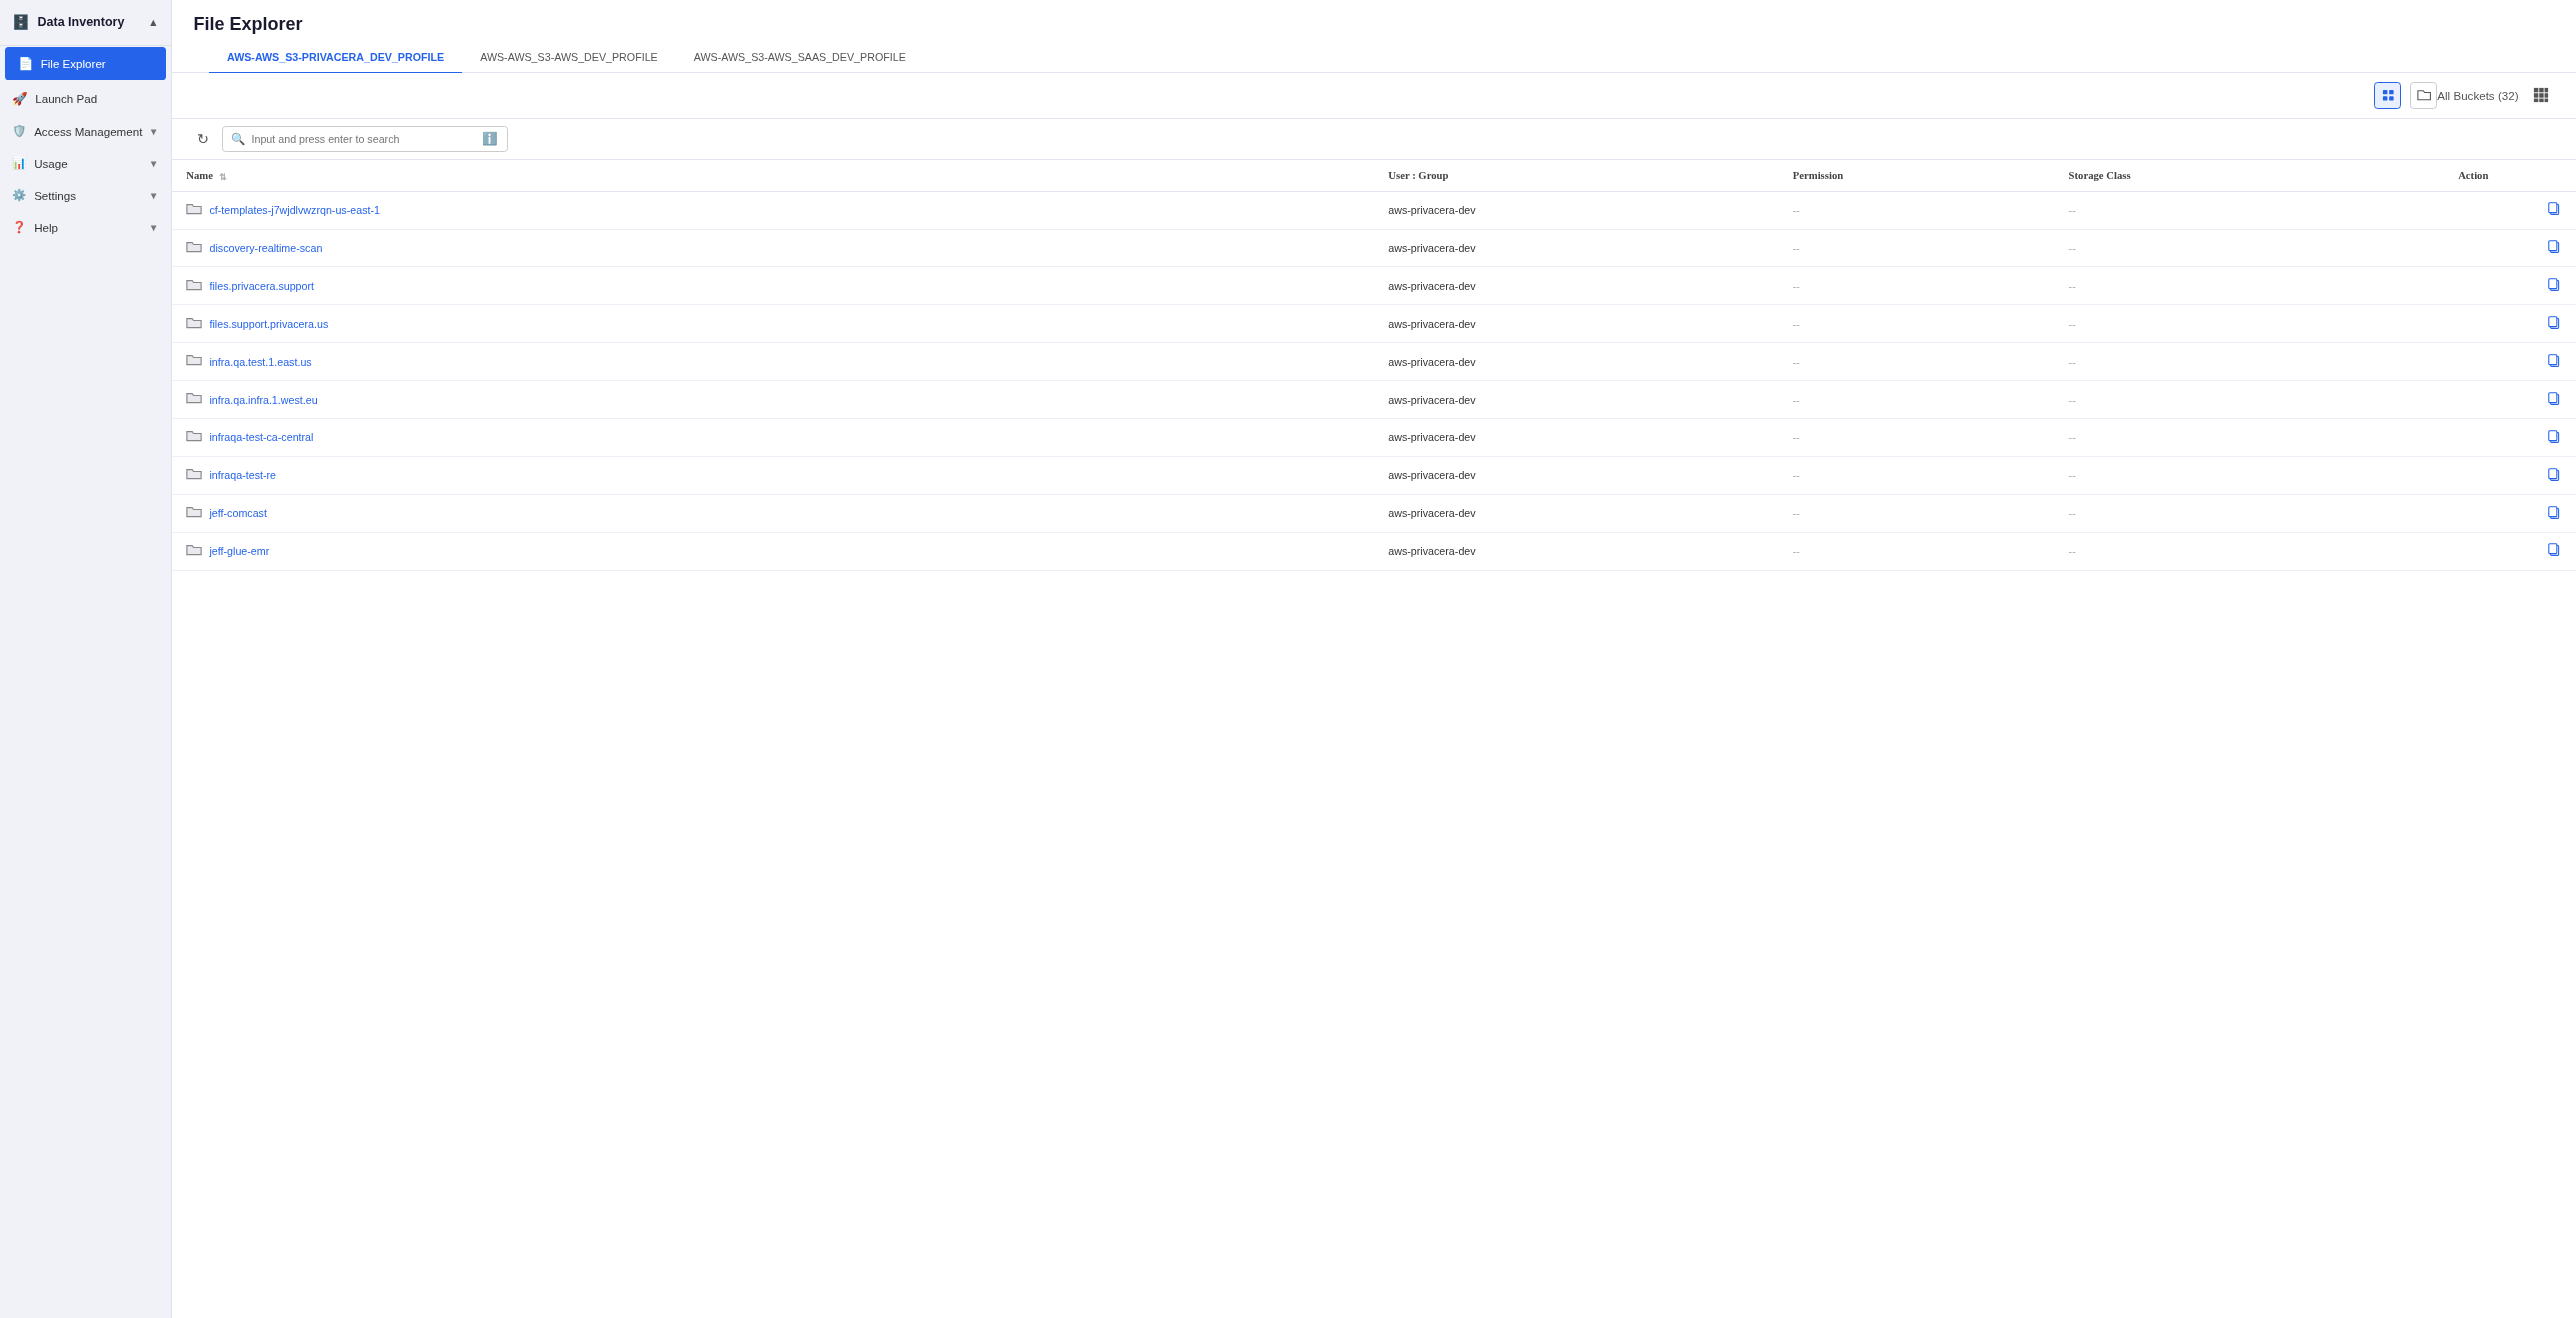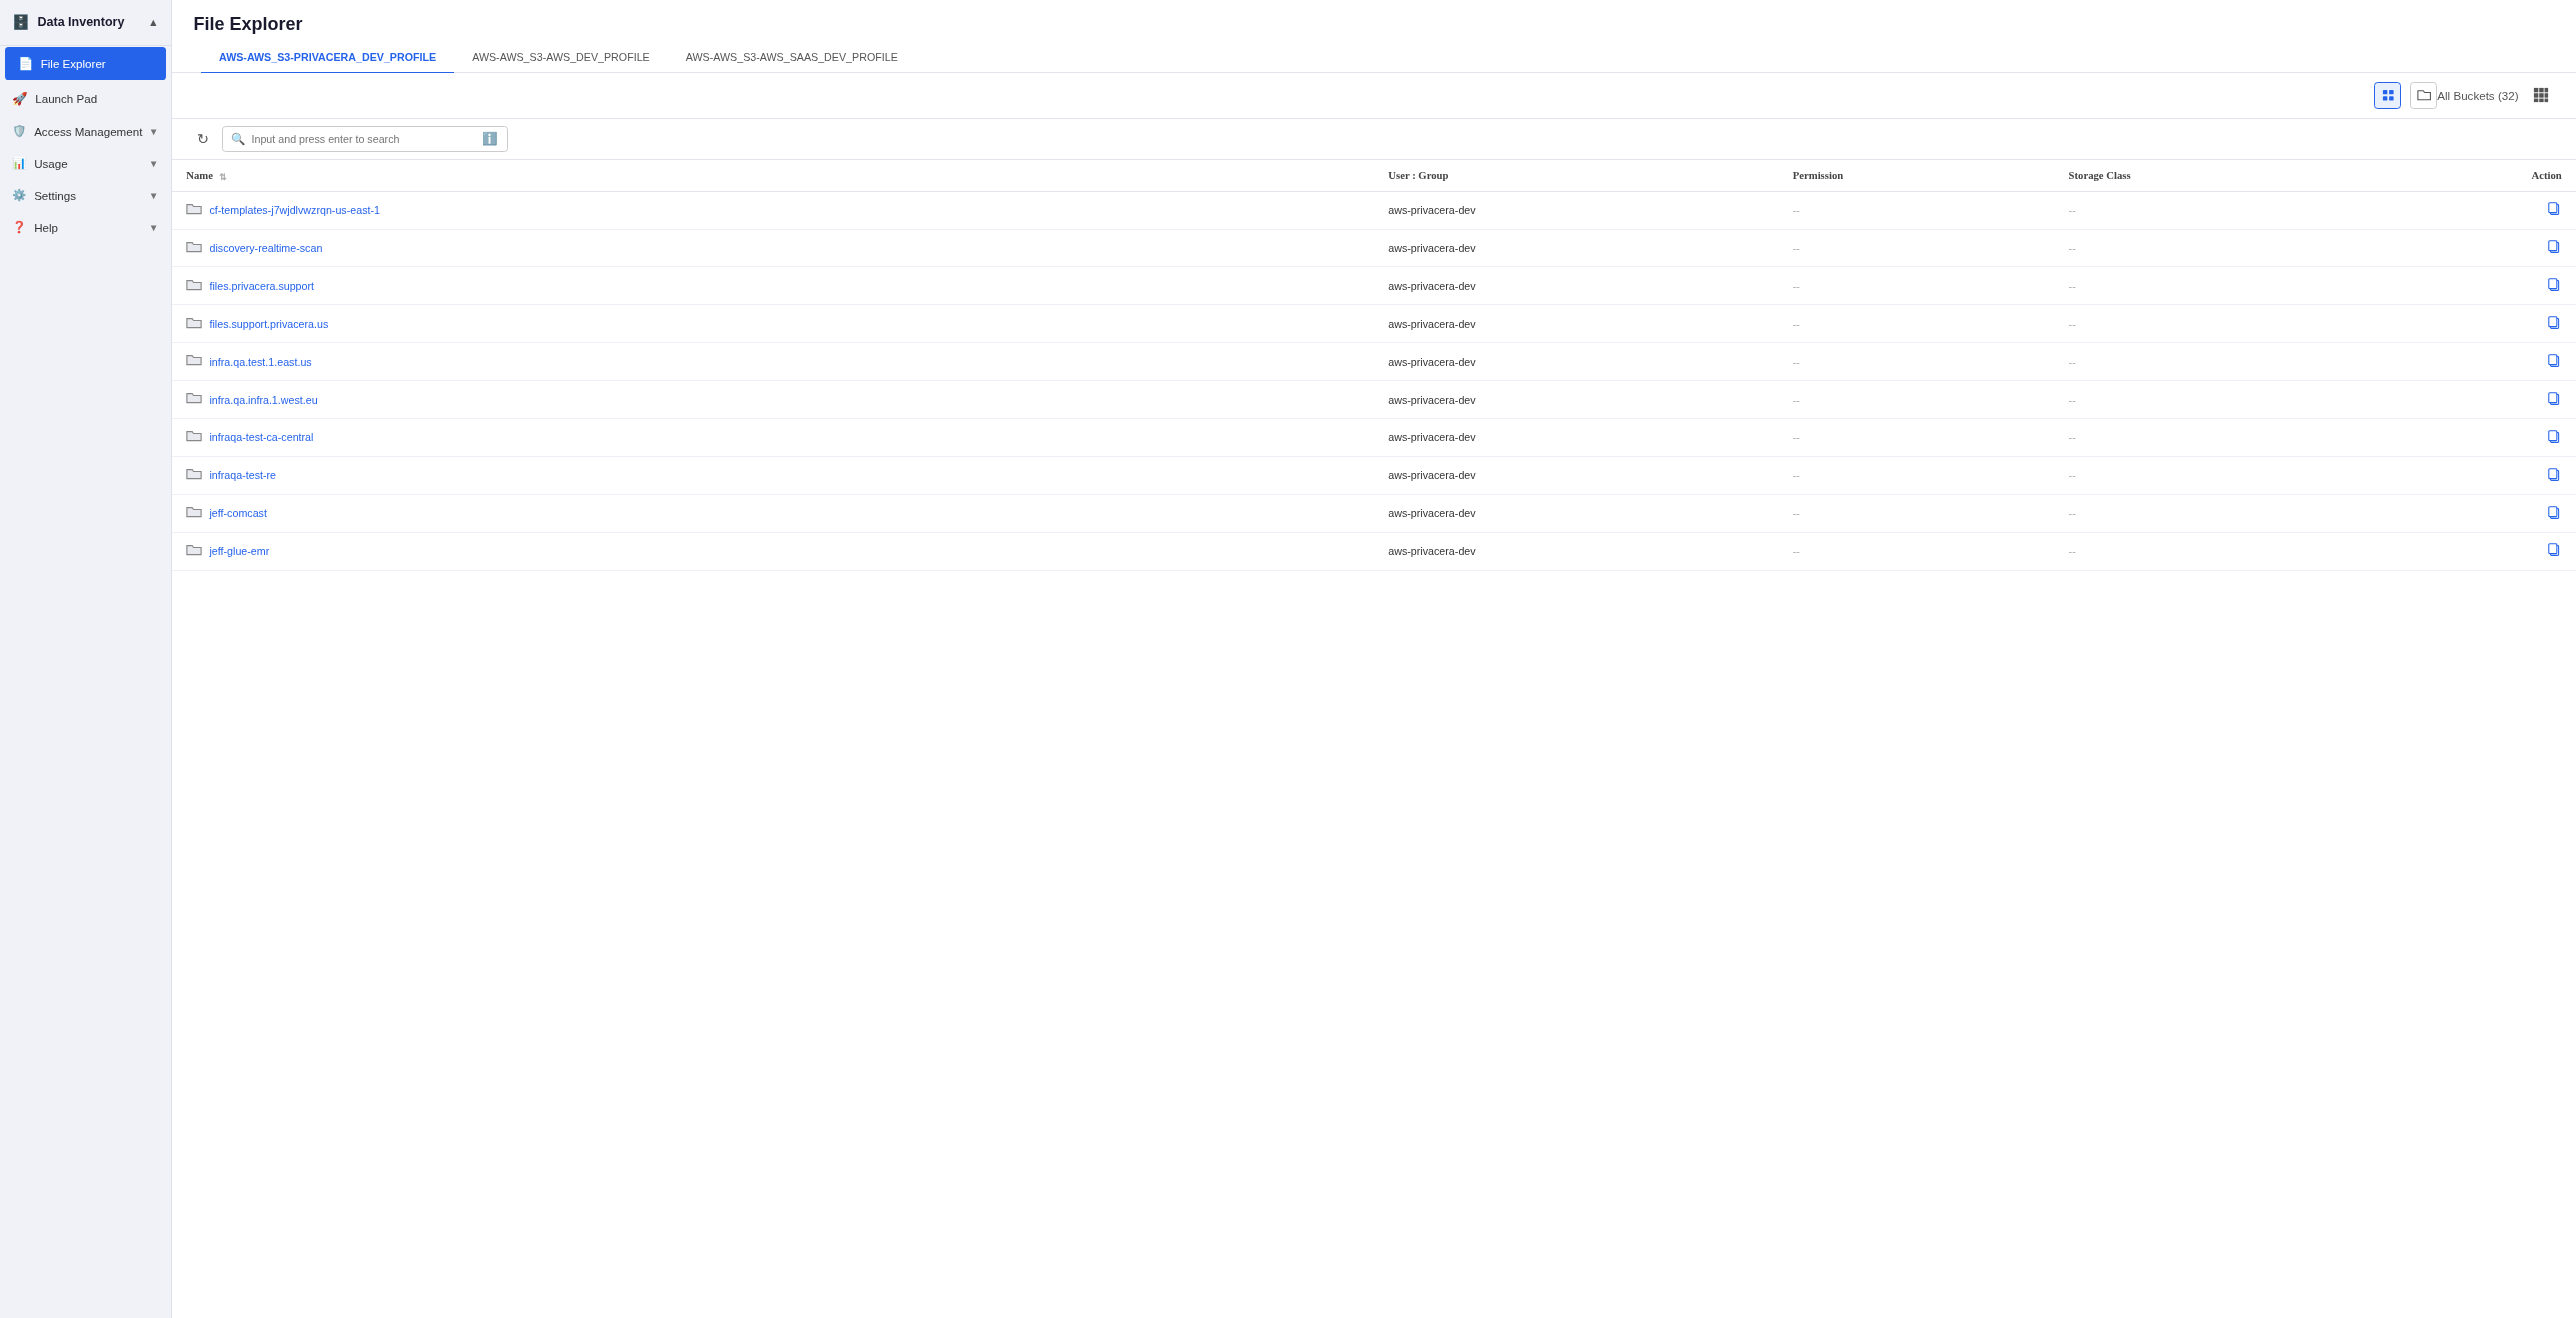--- a/index.html
+++ b/index.html
@@ -71,21 +71,21 @@
       font-size: 18px;
       font-weight: 600;
       color: #1a1a2e;
       background: #fff;
     }
 
     
     .tabs-bar {
       display: flex;
       border-bottom: 1.8px solid #e2e5ef;
-      padding: 0 29px;
+      padding: 0 37px;
       background: #fff;
     }
     .tab {
       padding: 9px 18px;
       cursor: pointer;
       font-size: 10.7px;
       font-weight: 500;
       color: #555;
       border-bottom: 1.8px solid transparent;
       margin-bottom: -1.8px;
@@ -188,21 +188,21 @@
     thead th {
       padding: 9px 14.3px;
       text-align: left;
       font-size: 10.7px;
       font-weight: 600;
       color: #444;
       background: #fff;
       white-space: nowrap;
     }
     thead th.name-col { width: 50%; }
-    thead th.action-col { text-align: right; }
+    thead th.action-col { text-align: center; }
     tbody tr {
       border-bottom: 0.9px solid #eef0f7;
     }
     tbody td {
       padding: 9.8px 14.3px;
       font-size: 10.7px;
       color: #333;
       vertical-align: middle;
     }
     .name-cell {

